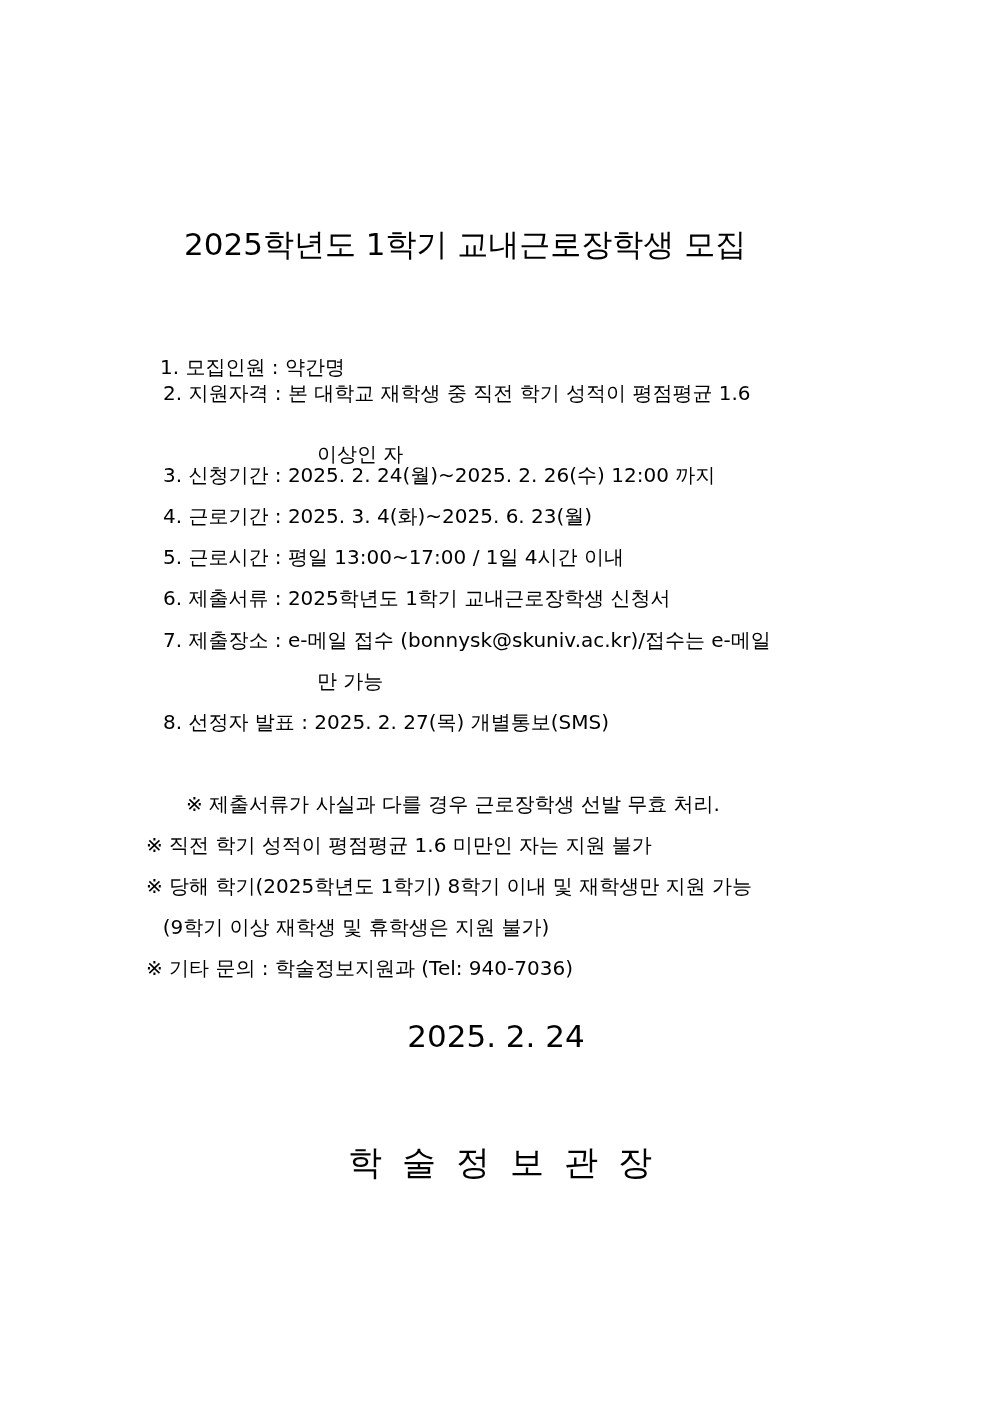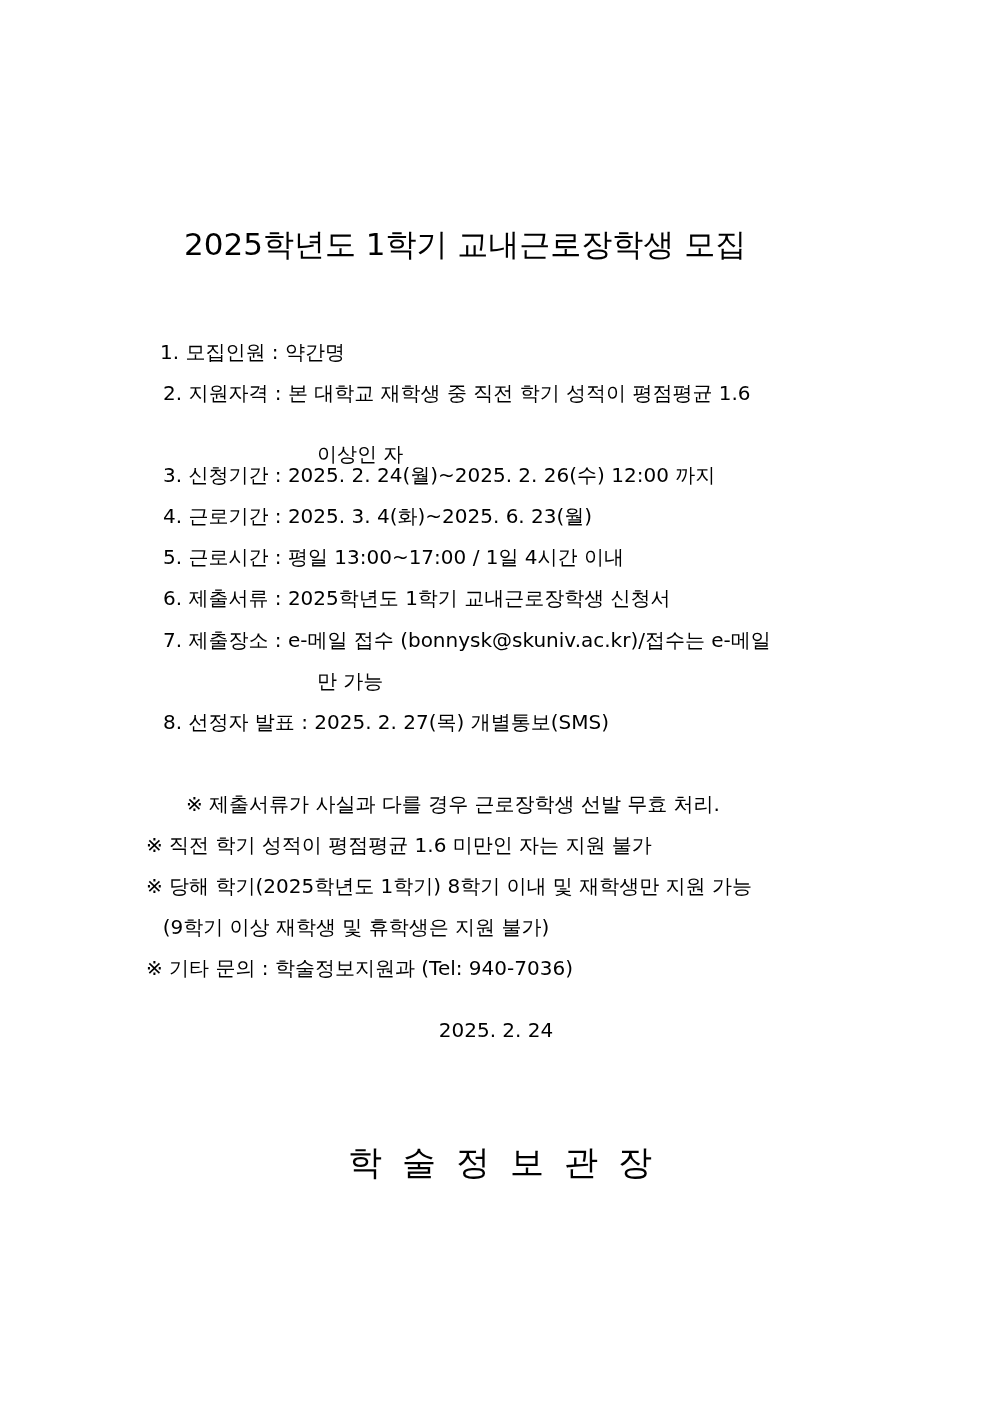--- a/index.html
+++ b/index.html
@@ -36,41 +36,41 @@
       font-size: 20px;
       white-space: nowrap;
       line-height: 24px;
     }
     .date {
       position: absolute;
       left: 0;
       width: 992px;
       top: 1018px;
       text-align: center;
-      font-size: 20px;
+      font-size: 31px;
     }
     .signature {
       position: absolute;
       left: 0;
       width: 992px;
       top: 1140px;
       text-align: center;
       font-size: 34px;
       letter-spacing: 20px;
       padding-left: 28px;
       box-sizing: border-box;
     }
   </style>
 </head>
 <body>
 
 <div>
   <div class="title">2025학년도 1학기 교내근로장학생 모집</div>
 
-  <div class="item" style="left:160px; top:340px;text-align:center;">1. 모집인원 : 약간명</div>
+  <div class="item" style="left:160px; top:355px;text-align:center;">1. 모집인원 : 약간명</div>
 
   <div class="item" style="left:163px; top:381px;">2. 지원자격 : 본 대학교 재학생 중 직전 학기 성적이 평점평균 1.6</div>
   <div class="item" style="left:317px; top:422px;margin-top:20px;">이상인 자</div>
 
   <div class="item" style="left:163px; top:463px;">3. 신청기간 : 2025. 2. 24(월)~2025. 2. 26(수) 12:00 까지</div>
 
   <div class="item" style="left:163px; top:504px;">4. 근로기간 : 2025. 3.  4(화)~2025. 6. 23(월)</div>
 
   <div class="item" style="left:163px; top:545px;">5. 근로시간 : 평일 13:00~17:00 / 1일 4시간 이내</div>
 

